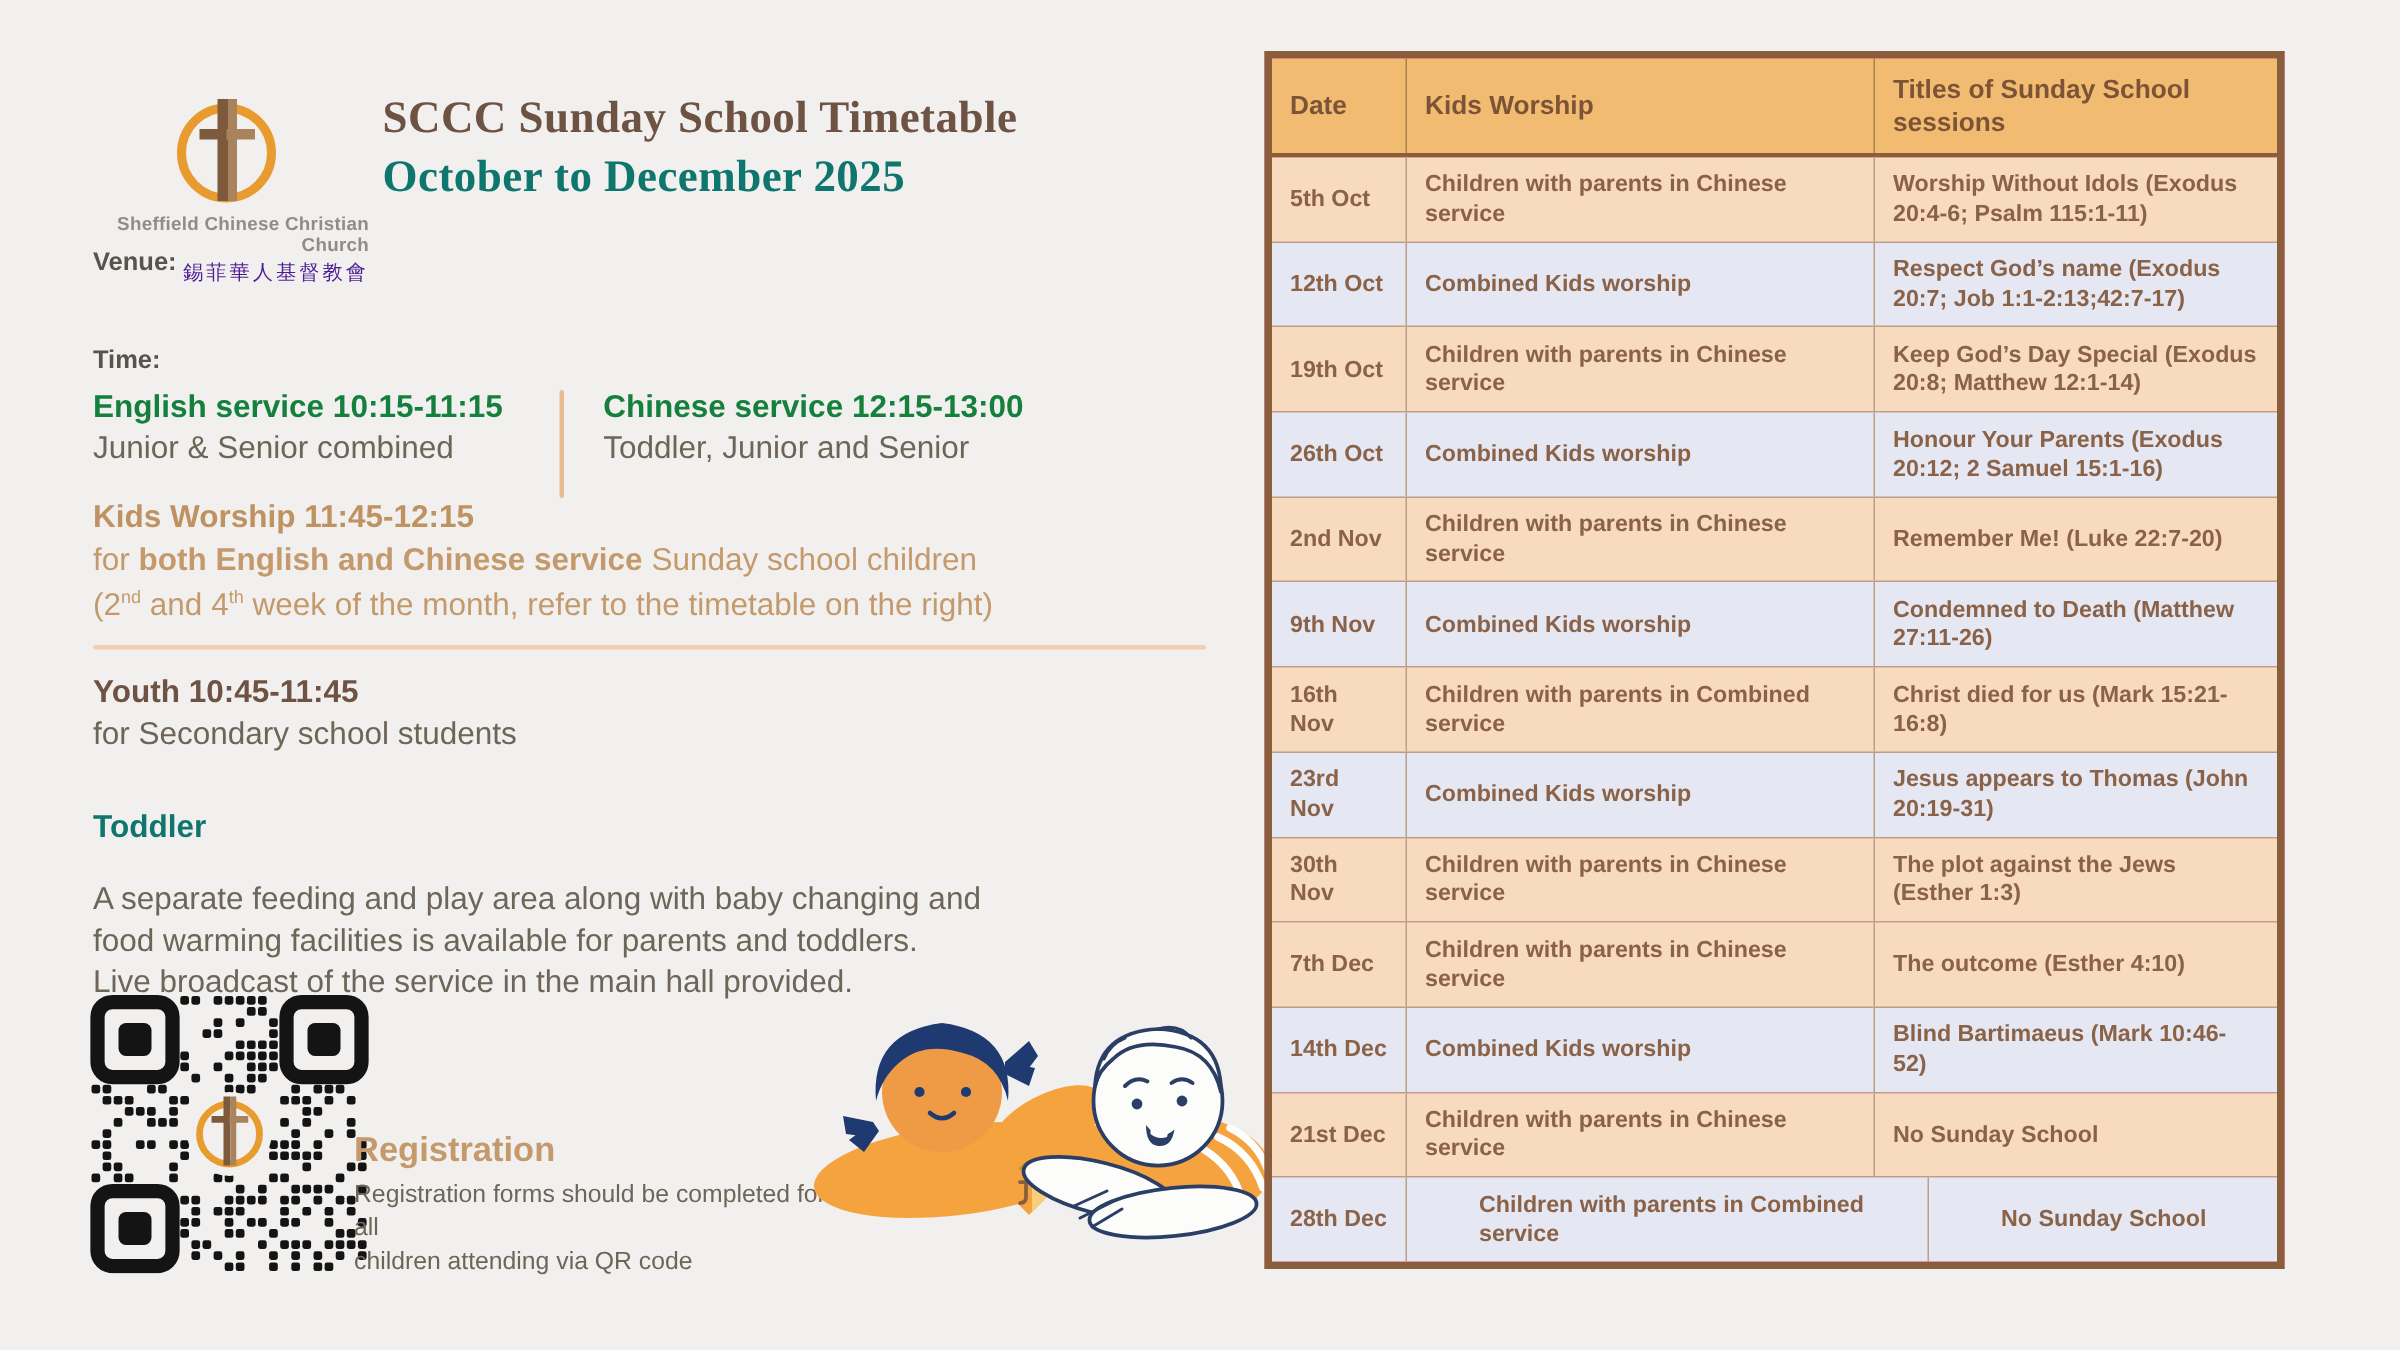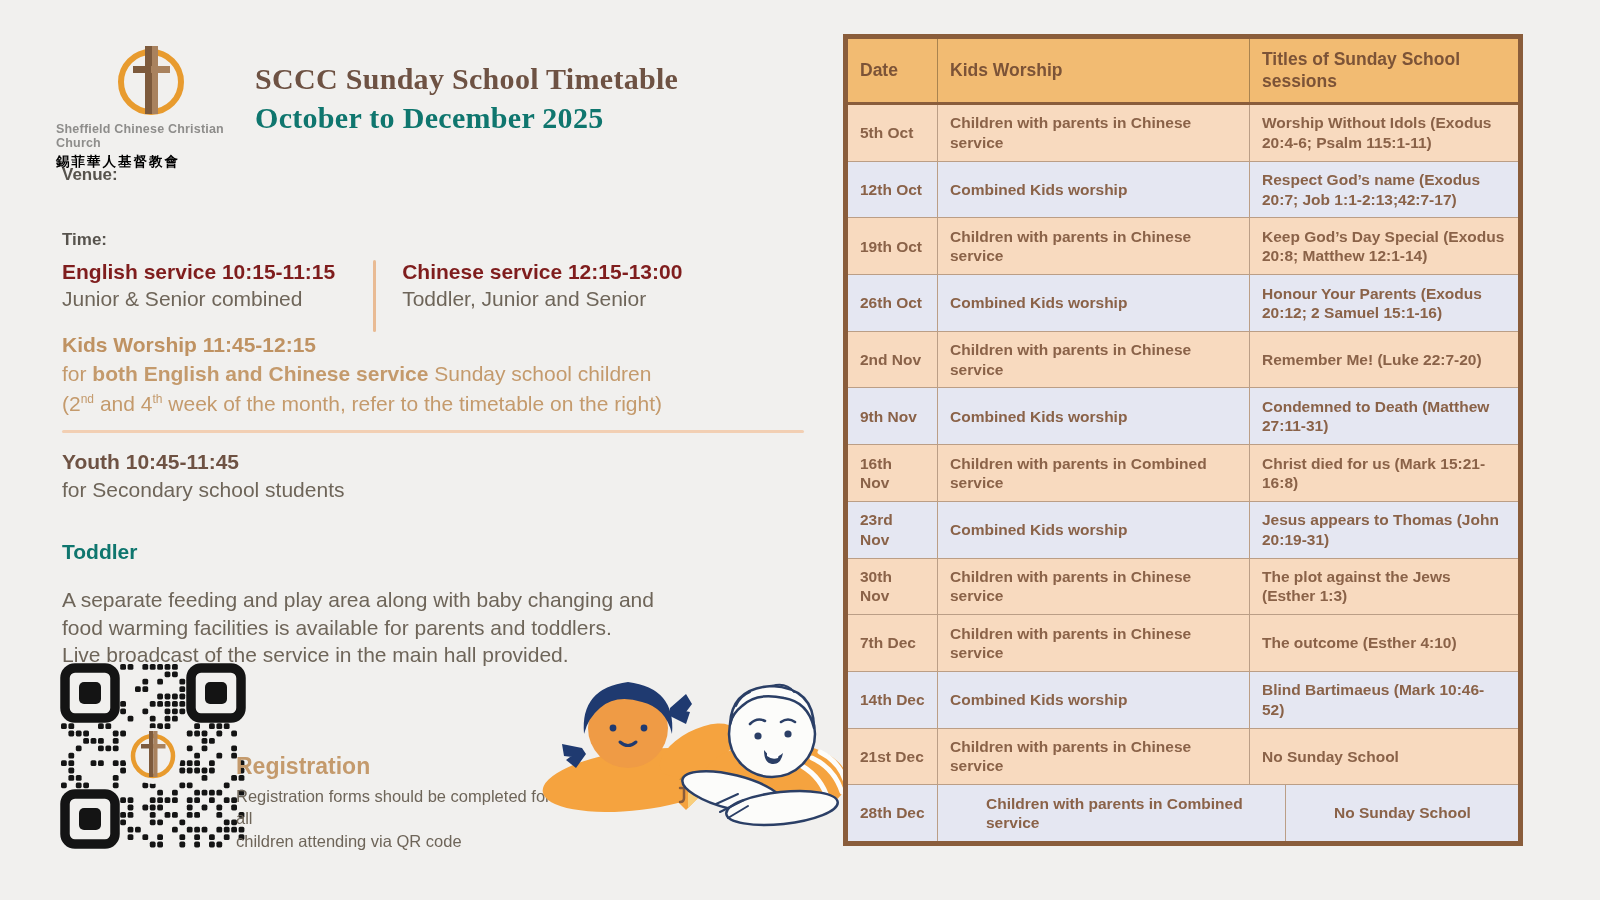--- a/index.html
+++ b/index.html
@@ -7,41 +7,41 @@
   body {
     font-family:"Liberation Sans", sans-serif;
     background:#f1f0ee;
     position:relative;
     overflow:hidden;
     color:#6a635a;
   }
   .abs { position:absolute; }
 
   
-  .logo-block { left:56px; top:40px; width:190px; text-align:left; }
+  .logo-block { left:56px; top:60px; width:190px; text-align:right; }
   .logo-art { display:block; margin:0 auto; }
   .logo-name { font-size:12.5px; font-weight:bold; color:#8e8d8b; letter-spacing:.2px; margin-top:2px; }
-  .logo-zh { font-size:13.5px; color:#000000; margin-top:3px; letter-spacing:2px;font-weight:bold; }
+  .logo-zh { font-size:13.5px; color:#4c1d95; margin-top:3px; letter-spacing:2px; }
 
   
   .title-block { left:255px; top:62px;font-family:Liberation Serif, serif; }
   .main-title { font-size:30px; font-weight:bold; color:#6e5243; letter-spacing:.3px; }
   .sub-title  { font-size:30px; font-weight:bold; color:#0f766e; letter-spacing:.3px; margin-top:5px; }
 
   
   .sec-label { font-size:17px; font-weight:bold; color:#57534d; }
   .body-text { font-size:21px; color:#6e6559; line-height:1.32; }
   .venue-block { left:62px; top:165px; }
   .venue-block .body-text { margin-top:4px; }
   sup.sp { font-size:12px; vertical-align:super; }
 
   .time-block { left:62px; top:230px; }
   .time-cols { display:flex; align-items:flex-start; margin-top:10px; }
   .time-col { }
-  .time-col .svc-title { font-size:21px; font-weight:bold; color:#7f1d1d; }
+  .time-col .svc-title { font-size:21px; font-weight:bold; color:#15803d; }
   .time-col .svc-desc  { font-size:21px; color:#6e6559; margin-top:3px; }
   .v-divider { width:3px; height:72px; background:#e9bb94; border-radius:2px; margin:0 26px 0 38px; }
 
   .kids-block { left:62px; top:333px; color:#c49a6c; }
   .kids-title { font-size:21px; font-weight:bold; color:#bf9262; }
   .kids-line { font-size:21px; margin-top:3px; line-height:1.3; }
   .kids-line b { font-weight:bold; }
 
   .rule { left:62px; top:430px; width:742px; height:3px; background:#f2cfb3; border-radius:2px; }
 
@@ -409,21 +409,21 @@
         <div class="cell col-title">Honour Your Parents (Exodus 20:12; 2 Samuel 15:1-16)</div>
       </div>
       <div class="t-row tone-peach">
         <div class="cell col-date">2nd Nov</div>
         <div class="cell col-worship">Children with parents in Chinese service</div>
         <div class="cell col-title">Remember Me! (Luke 22:7-20)</div>
       </div>
       <div class="t-row tone-lavender">
         <div class="cell col-date">9th Nov</div>
         <div class="cell col-worship">Combined Kids worship</div>
-        <div class="cell col-title">Condemned to Death (Matthew 27:11-31)</div>
+        <div class="cell col-title">Condemned to Death (Matthew 27:11-26)</div>
       </div>
       <div class="t-row tone-peach">
         <div class="cell col-date">16th Nov</div>
         <div class="cell col-worship">Children with parents in Combined service</div>
         <div class="cell col-title">Christ died for us (Mark 15:21-16:8)</div>
       </div>
       <div class="t-row tone-lavender">
         <div class="cell col-date">23rd Nov</div>
         <div class="cell col-worship">Combined Kids worship</div>
         <div class="cell col-title">Jesus appears to Thomas (John 20:19-31)</div>

